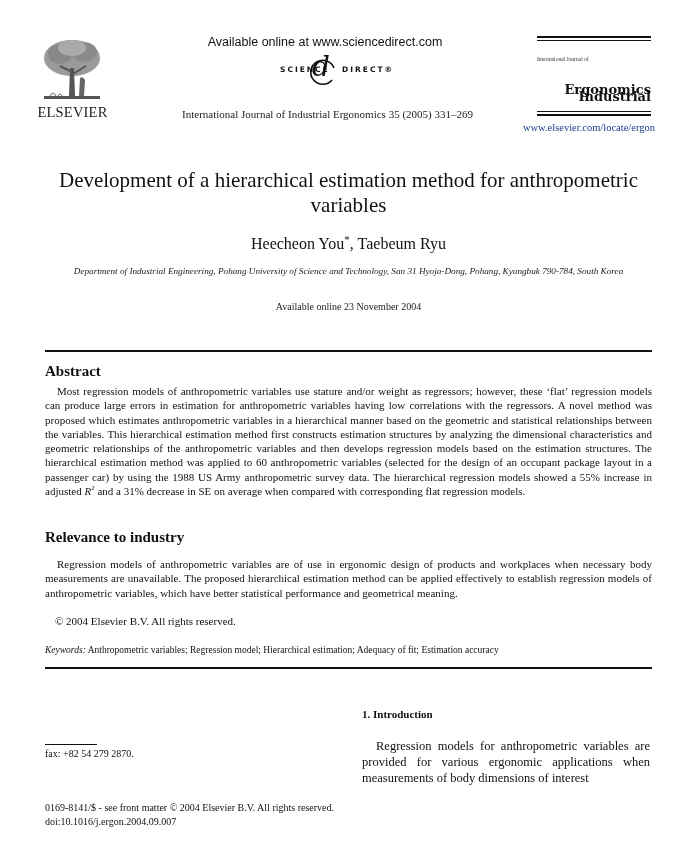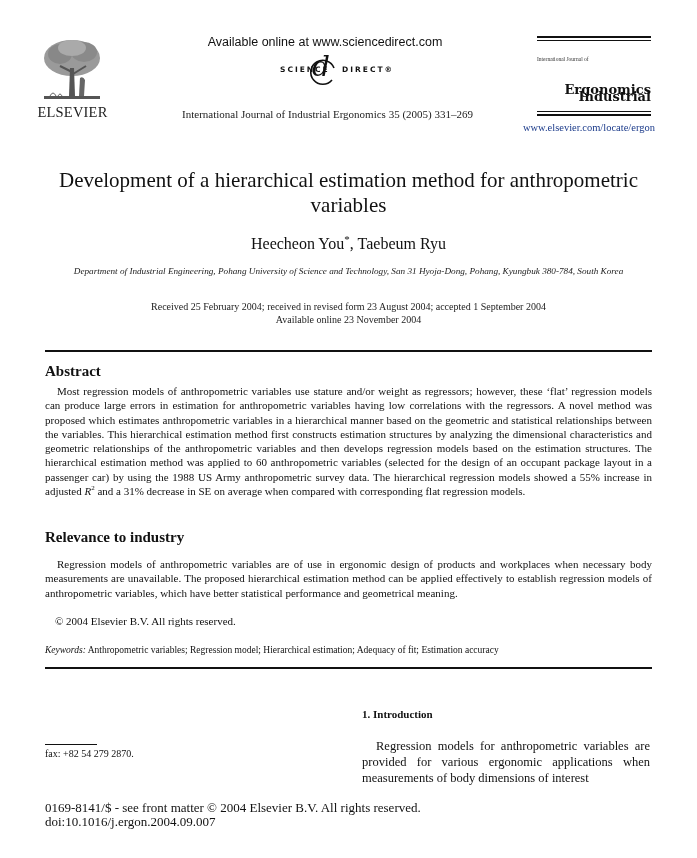--- a/index.html
+++ b/index.html
@@ -52,21 +52,21 @@
   .keywords { left: 45px; top: 645px; width: 607px; font-size: 9.5px; color: #111; }
   .keywords i { font-style: italic; }
 
   
   .intro-head { left: 362px; top: 708px; font-weight: bold; font-size: 11px; color: #111; }
   .intro-text { left: 362px; top: 738px; width: 288px; font-size: 12.5px; line-height: 16.2px; text-align: justify; color: #111; }
   .fn-rule { left: 45px; top: 744px; width: 52px; height: 1px; background: #111; }
   .footnote { left: 45px; top: 747px; width: 290px; font-size: 10px; line-height: 13.5px; color: #111; }
   .footnote .ind { display: inline-block; width: 12px; }
   .footnote i { font-style: italic; }
-  .front-matter { left: 45px; top: 801px; width: 400px; font-size: 13px; line-height: 14px; color: #111; }
+  .front-matter { left: 45px; top: 801px; width: 400px; font-size: 10px; line-height: 14px; color: #111; }
 </style>
 </head>
 <body>
 
 <div class="abs elsevier-logo">
   <svg class="elsevier-tree" viewBox="0 0 60 64">
     <g fill="#777">
       <ellipse cx="30" cy="20" rx="28" ry="18" fill="#9a9a9a"></ellipse>
       <ellipse cx="18" cy="16" rx="12" ry="10" fill="#888"></ellipse>
       <ellipse cx="42" cy="14" rx="13" ry="10" fill="#8a8a8a"></ellipse>
@@ -102,23 +102,22 @@
   <div class="ije-title2">Ergonomics</div>
   <div class="ije-rule-bot1"></div>
   <div class="ije-rule-bot2"></div>
 </div>
 <div class="abs ije-url">www.elsevier.com/locate/ergon</div>
 
 <div class="abs title">Development of a hierarchical estimation method for anthropometric variables</div>
 <div class="abs authors">
   <span>Heecheon You</span><sup>*</sup><span>, Taebeum Ryu</span>
 </div>
-<div class="abs affil">Department of Industrial Engineering, Pohang University of Science and Technology, San 31 Hyoja-Dong, Pohang, Kyungbuk 380-784, South Korea</div>
+<div class="abs affil">Department of Industrial Engineering, Pohang University of Science and Technology, San 31 Hyoja-Dong, Pohang, Kyungbuk 790-784, South Korea</div>
 <div class="abs dates">
-  <div>Received 25 February 2004; received in revised form 23 August 2004; accepted 1 September 2004</div>
   <div>Available online 23 November 2004</div>
 </div>
 
 <div class="abs rule" style="top:350px;"></div>
 
 <div class="abs section-head" style="top:363px;">Abstract</div>
 <div class="abs para" style="top:384px;">
   <span class="indent"></span><span>Most regression models of anthropometric variables use stature and/or weight as regressors; however, these ‘flat’ regression models can produce large errors in estimation for anthropometric variables having low correlations with the regressors. A novel method was proposed which estimates anthropometric variables in a hierarchical manner based on the geometric and statistical relationships between the variables. This hierarchical estimation method first constructs estimation structures by analyzing the dimensional characteristics and geometric relationships of the anthropometric variables and then develops regression models based on the estimation structures. The hierarchical estimation method was applied to 60 anthropometric variables (selected for the design of an occupant package layout in a passenger car) by using the 1988 US Army anthropometric survey data. The hierarchical regression models showed a 55% increase in adjusted </span><i>R</i><sup>2</sup><span> and a 31% decrease in SE on average when compared with corresponding flat regression models.</span>
 </div>
 

